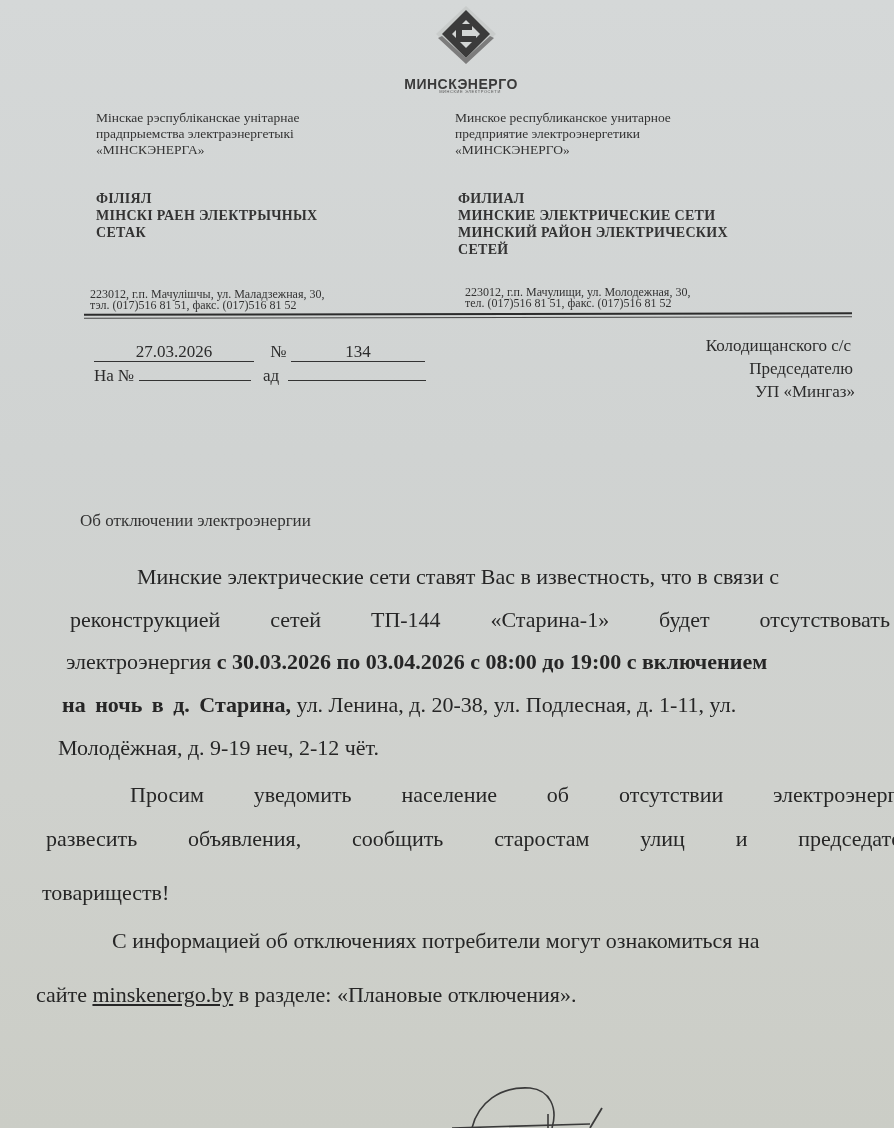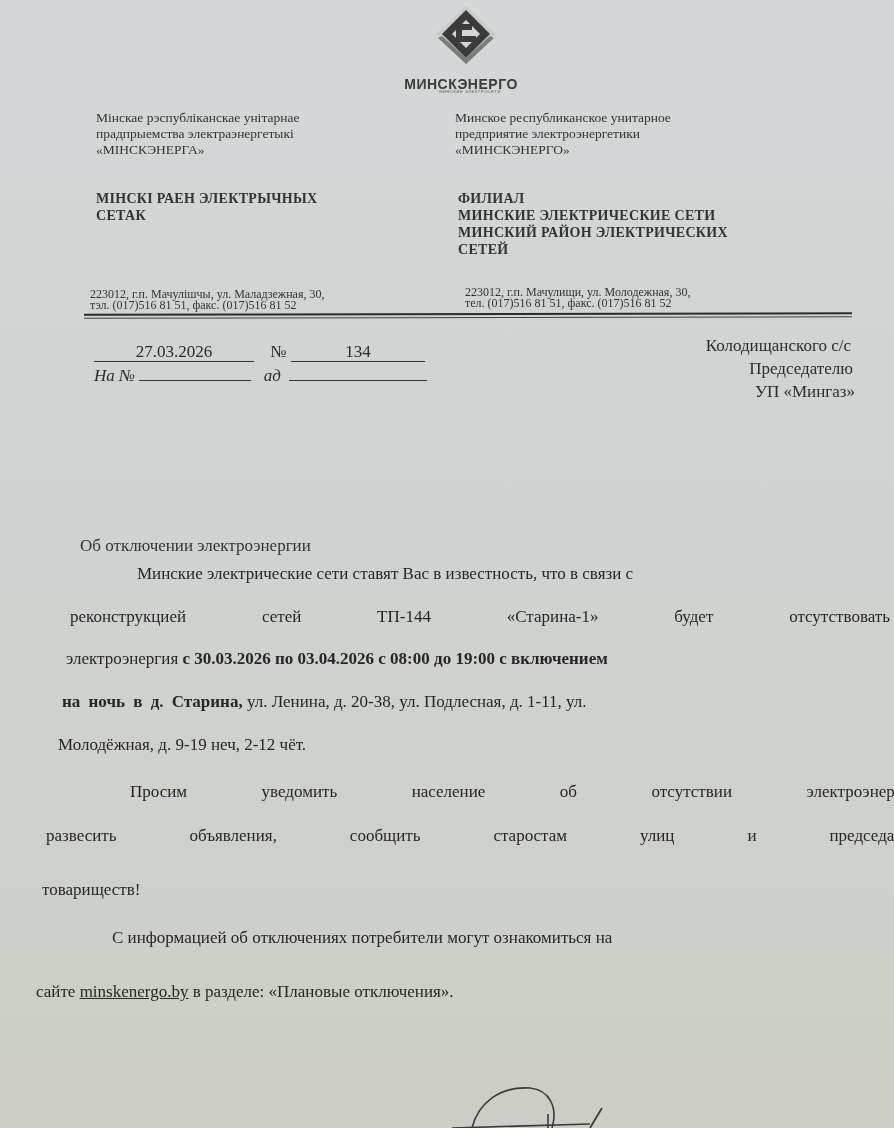--- a/index.html
+++ b/index.html
@@ -42,22 +42,22 @@
     .rule2 { left: 84px; top: 317px; width: 768px; height: 1px; background: #444; transform: rotate(-0.12deg); }
 
     
     .reg { font-size: 17px; color: #2c2c2c; }
     .uline { display: inline-block; border-bottom: 1px solid #333; text-align: center; line-height: 18px; }
 
     
     .addressee { left: 600px; top: 334px; width: 255px; text-align: right; font-size: 17px; line-height: 23px; color: #2c2c2c; }
 
     
-    .subject { left: 80px; top: 536px; font-size: 17px; color: #333; }
-    .p { position: absolute; font-size: 17px; color: #262626; white-space: nowrap; }
+    .subject { left: 80px; top: 511px; font-size: 17px; color: #333; }
+    .p { position: absolute; font-size: 22px; color: #262626; white-space: nowrap; }
     .justify { display: flex; justify-content: space-between; }
     .bold { font-weight: bold; }
     .link { text-decoration: underline; color: #262626; }
 
     .signature { left: 450px; top: 1078px; width: 170px; height: 50px; }
   </style>
 </head>
 <body>
 
 <div class="abs logo">
@@ -71,20 +71,21 @@
 </div>
 <div class="abs logo-title">МИНСКЭНЕРГО</div>
 <div class="abs logo-sub">МИНСКИЕ ЭЛЕКТРОСЕТИ</div>
 
 <div class="abs hdr left-col org" style="top:110px;">
   <div>Мінскае рэспубліканскае унітарнае</div>
   <div>прадпрыемства электраэнергетыкі</div>
   <div>«МІНСКЭНЕРГА»</div>
 </div>
 <div class="abs hdr left-col branch" style="top:190px;">
+  <div>ФІЛІЯЛ</div>
   <div>МІНСКІ РАЕН ЭЛЕКТРЫЧНЫХ</div>
   <div>СЕТАК</div>
 </div>
 <div class="abs hdr left-col addr" style="top:289px; left:90px;">
   <div>223012, г.п. Мачулішчы, ул. Маладзежная, 30,</div>
   <div>тэл. (017)516 81 51, факс. (017)516 81 52</div>
 </div>
 
 <div class="abs hdr right-col org" style="top:110px; left:455px;">
   <div>Минское республиканское унитарное</div>
@@ -104,21 +105,21 @@
 
 <div class="abs rule1"></div>
 <div class="abs rule2"></div>
 
 <div class="abs reg" style="left:94px; top:342px; white-space:nowrap;">
   <span class="uline" style="width:160px;">27.03.2026</span>
   <span style="display:inline-block; width:8px;"></span>
   <span>№</span>
   <span class="uline" style="width:134px;">134</span>
 </div>
-<div class="abs reg" style="left:94px; top:366px; white-space:nowrap;font-style:italic;">
+<div class="abs reg" style="left:94px; top:366px; white-space:nowrap;">
   <span>На  №</span>
   <span class="uline" style="width:112px;"></span>
   <span style="display:inline-block; width:4px;"></span>
   <span>ад</span>
   <span class="uline" style="width:138px; margin-left:4px;"></span>
 </div>
 
 <div class="abs addressee">
   <div style="padding-right:4px;">Колодищанского с/с</div>
   <div style="padding-right:2px;">Председателю</div>

